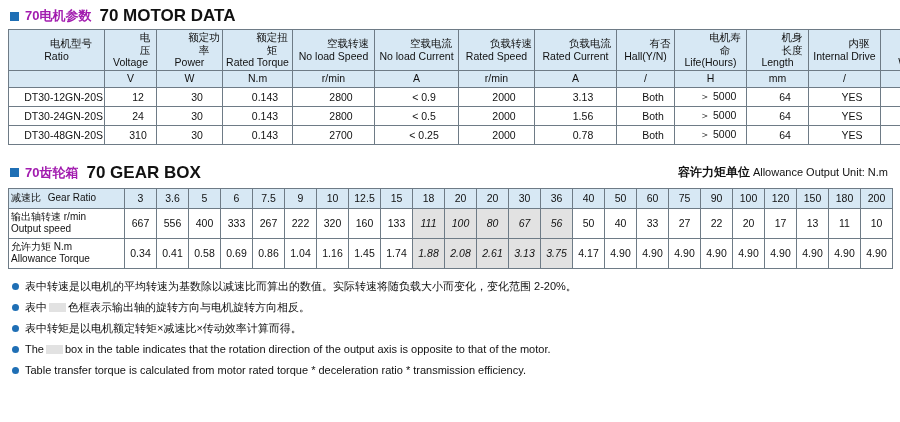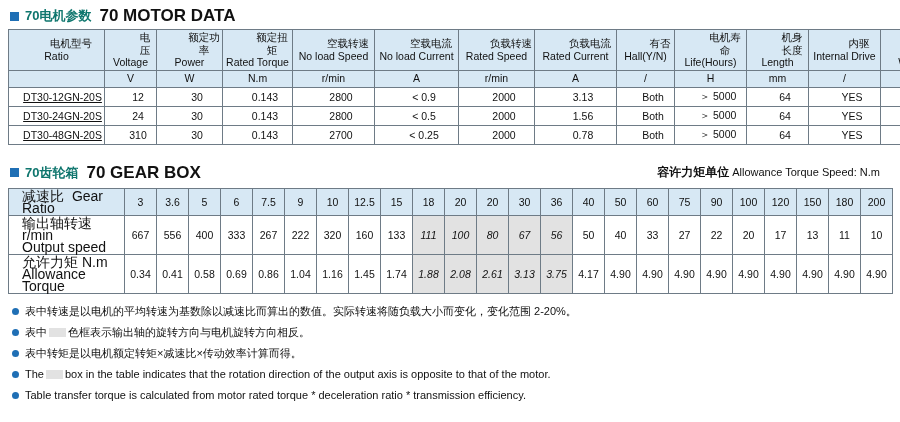--- a/index.html
+++ b/index.html
@@ -31,34 +31,34 @@
   }
   .bullet-sq {
     width: 9px; height: 9px;
     background: #1f6fb5;
     display: inline-block;
     flex: 0 0 auto;
   }
   .sec-cn {
     font-size: 13px;
     font-weight: bold;
-    color: #0f766e;
+    color: #a21caf;
     letter-spacing: 0px;
   }
   .sec-en {
     font-size: 17px;
     font-weight: bold;
     color: #111;
     margin-left: 2px;
   }
   .head-row {
     display: flex;
     align-items: center;
     justify-content: space-between;
-    margin: 0 8px 5px 2px;
+    margin: 0 0 5px 2px;
   }
   .head-left { display: flex; align-items: center; gap: 6px; }
   .unit-note {
     font-size: 11px;
     color: #111;
     padding-right: 4px;
   }
   .unit-note b { font-size: 12px; }
   .unit-note span.en { font-weight: normal; margin-left: 3px; }
 
@@ -87,29 +87,29 @@
     font-size: 10.5px;
   }
   #motor-table thead td.hcell span { display: block; }
   #motor-table thead td.hcell .cn { font-weight: normal; margin-left: 29px; }
   #motor-table tr.unit-row td {
     background: #d7e8f4;
     height: 17px;
     font-size: 10.5px;
   }
   #motor-table tbody td { height: 19px; background: #fff; padding-left: 16px; }
-  #motor-table tbody td.model { text-align: center; padding-left: 13px; text-decoration: underline; }
+  #motor-table tbody td.model { text-align: right; padding-left: 13px; }
 
   
   #gear-table td { height: 22px; }
   #gear-table .rowlabel {
     text-align: left;
-    padding-left: 13px;
+    padding-left: 2px;
     background: #fff;
-    font-size: 14px;
+    font-size: 10px;
     line-height: 12px;
     margin-left: 10px;
   }
   #gear-table .rowlabel .l1 { display: block; }
   #gear-table .rowlabel .l2 { display: block; }
   #gear-table tr.ratio-row td { background: #d7e8f4; height: 20px; }
   #gear-table tr.ratio-row td.rowlabel { background: #d7e8f4; }
   #gear-table tr.speed-row td { height: 30px; }
   #gear-table tr.torque-row td { height: 30px; }
   .hl { background: #e2e2e2 !important; font-style: italic; }
@@ -288,21 +288,21 @@
     </tbody>
   </table>
 
   <div class="head-row" style="margin-top:18px;">
     <div class="head-left">
       <span class="bullet-sq"></span>
       <span class="sec-cn">70齿轮箱</span>
       <span class="sec-en">70 GEAR BOX</span>
     </div>
     <div class="unit-note">
-      <b>容许力矩单位</b><span class="en">Allowance Torque Speed: N.m</span>
+      <b>容许力矩单位</b><span class="en">Allowance Output Unit: N.m</span>
     </div>
   </div>
 
   <table id="gear-table">
     <colgroup>
       <col style="width:116px">
       <col span="24" style="width:32px">
     </colgroup>
     <tbody>
       <tr class="ratio-row">

